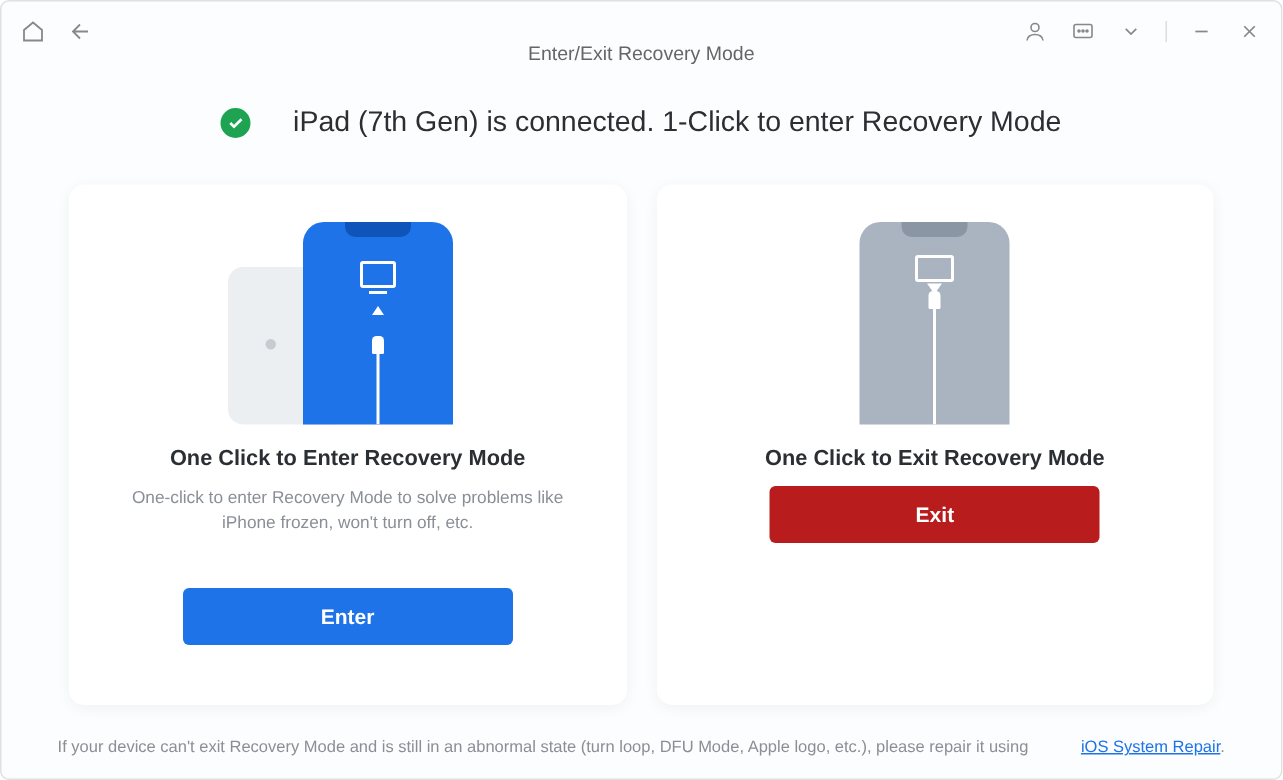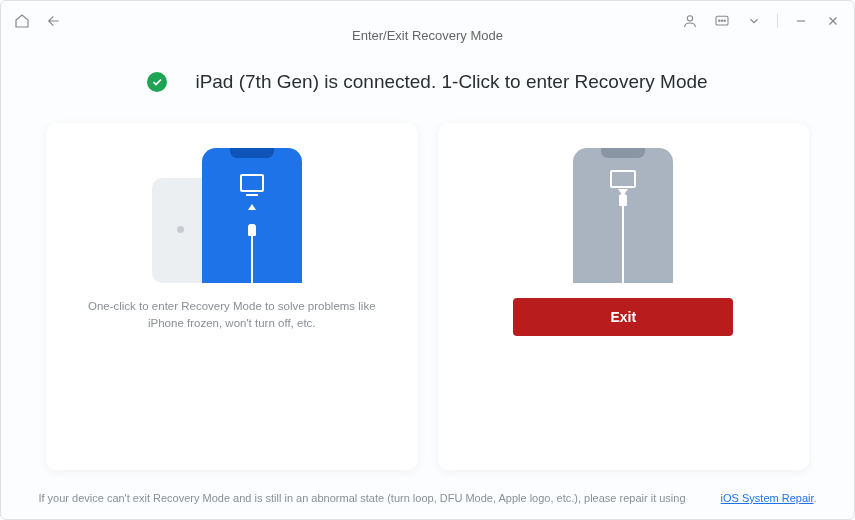--- a/index.html
+++ b/index.html
@@ -331,38 +331,41 @@
         <div class="phone blue">
           <div class="notch"></div>
           <div class="phone-screen-icon"></div>
           <div class="arrow-up"></div>
           <div class="cable-wrap">
             <div class="cable-tip"></div>
             <div class="cable-line"></div>
           </div>
         </div>
       </div>
+      <div class="card-title">One Click to Enter Recovery Mode</div>
       <div class="card-desc">One-click to enter Recovery Mode to solve problems like iPhone frozen, won't turn off, etc.</div>
+      <button class="action-btn btn-primary">Enter</button>
     </div>
 
     <div class="card">
       <div class="illus">
         <div class="phone grey" style="left:40px;">
           <div class="notch"></div>
           <div class="arrow-down-wrap">
             <div class="monitor-grey">
                 <div class="arrow-d"></div>
               </div>
           </div>
           <div class="cable-wrap" style="margin-top:30px;">
             <div class="cable-tip"></div>
             <div class="cable-line"></div>
           </div>
         </div>
       </div>
+      <div class="card-title">One Click to Exit Recovery Mode</div>
       <button class="action-btn btn-disabled">Exit</button>
     </div>
 
   </div>
 
   <div class="footer">
     <span>If your device can't exit Recovery Mode and is still in an abnormal state (turn loop, DFU Mode, Apple logo, etc.), please repair it using </span><a>iOS System Repair</a><span>.</span>
   </div>
 
 </div>

